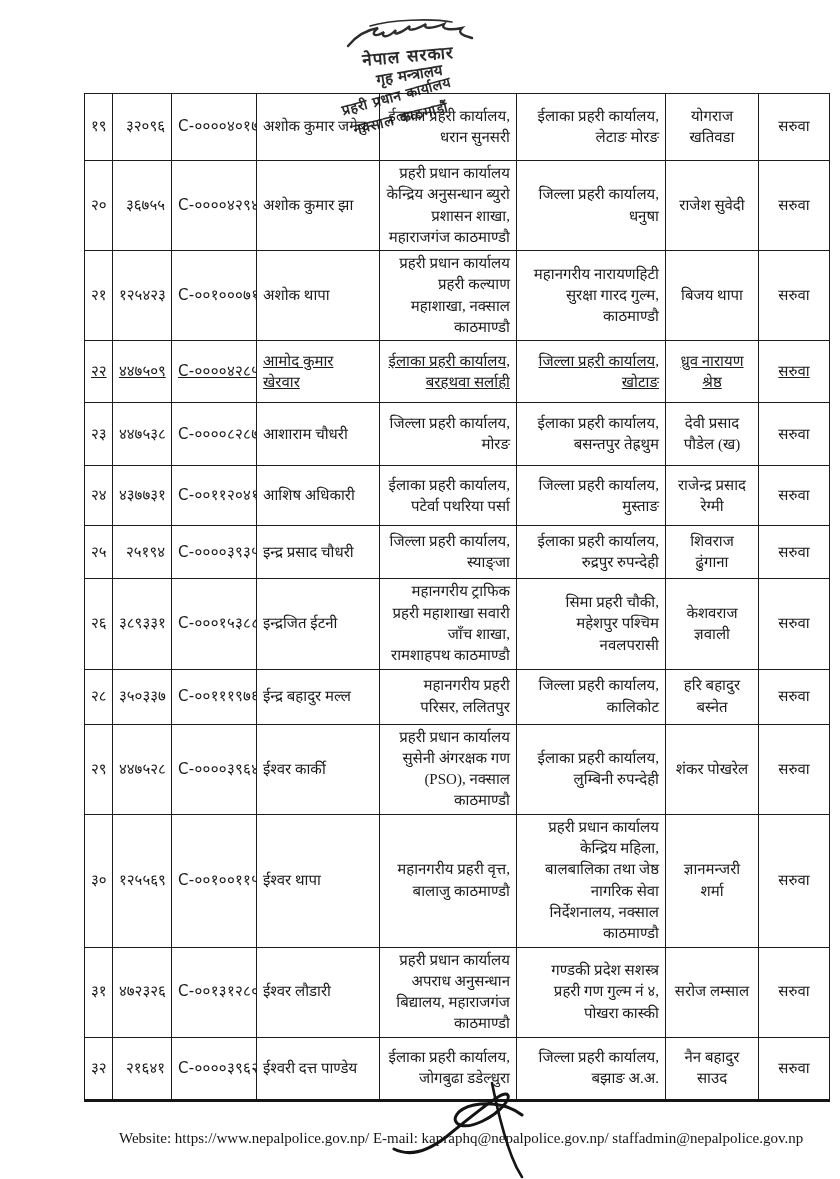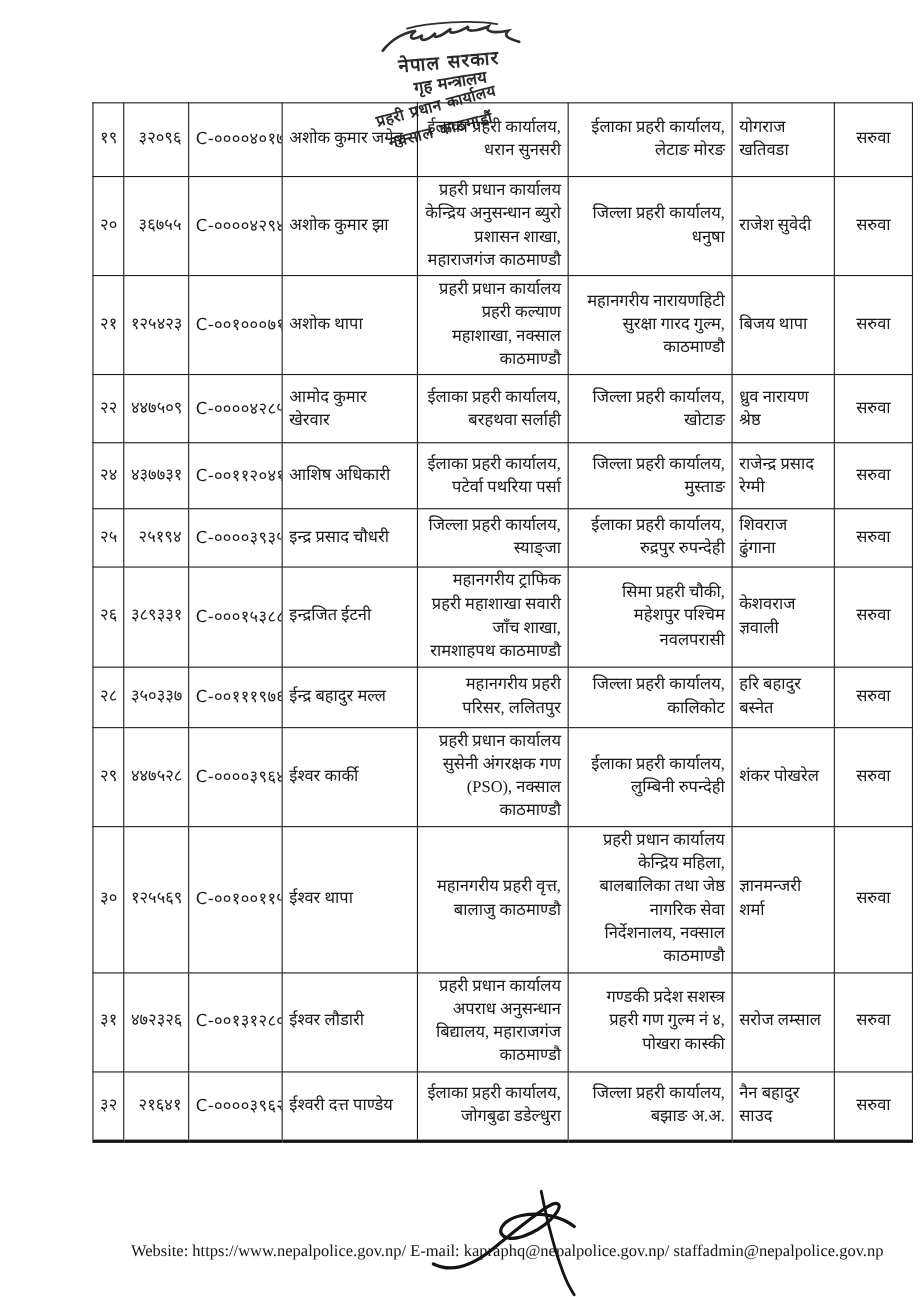--- a/index.html
+++ b/index.html
@@ -21,21 +21,21 @@
                table-layout:fixed;z-index:2;}
   .sheet-table td{border:1.6px solid #1c1c1c;vertical-align:middle;padding:2px 6px;
                   font-size:15px;line-height:1.42;overflow:hidden;}
   .sheet-table tr:last-child td{border-bottom:3px solid #161616;}
   .c-sn{text-align:center;font-size:14px;padding:2px 1px;}
   .c-reg{text-align:right;font-size:12.5px;padding:2px 1px;}
   .c-code{text-align:center;font-size:12.5px;font-family:"DejaVu Sans",sans-serif;
           letter-spacing:.3px;padding:2px 1px;white-space:nowrap;}
   .c-name{text-align:left;padding-left:8px;}
   .c-from,.c-to{text-align:right;padding-left:7px;padding-right:5px;}
-  .c-rec{text-align:left;padding-left:7px;}
+  .c-rec{text-align:center;padding-left:7px;}
   .c-act{text-align:center;padding-left:9px;}
   
   .footer-line{position:absolute;left:119px;top:1130px;font-size:15px;z-index:2;
                font-family:"Liberation Serif",serif;color:#151515;white-space:nowrap;}
   
   .signature{position:absolute;left:380px;top:1045px;z-index:6;pointer-events:none;}
 </style>
 </head>
 <body>
 
@@ -87,28 +87,38 @@
       <tr style="height: 87px;">
         <td class="c-sn">२१</td>
         <td class="c-reg">१२५४२३</td>
         <td class="c-code">C-००१०००७१</td>
         <td class="c-name">अशोक थापा</td>
         <td class="c-from">प्रहरी प्रधान कार्यालय प्रहरी कल्याण महाशाखा, नक्साल काठमाण्डौ</td>
         <td class="c-to">महानगरीय नारायणहिटी सुरक्षा गारद गुल्म, काठमाण्डौ</td>
         <td class="c-rec">बिजय थापा</td>
         <td class="c-act">सरुवा</td>
       </tr>
-      <tr style="height: 62px;">
+      <tr style="height: 62px; text-decoration: underline;">
         <td class="c-sn">२२</td>
         <td class="c-reg">४४७५०९</td>
         <td class="c-code">C-००००४२८५</td>
         <td class="c-name">आमोद कुमार खेरवार</td>
         <td class="c-from">ईलाका प्रहरी कार्यालय, बरहथवा सर्लाही</td>
         <td class="c-to">जिल्ला प्रहरी कार्यालय, खोटाङ</td>
         <td class="c-rec">ध्रुव नारायण श्रेष्ठ</td>
+        <td class="c-act">सरुवा</td>
+      </tr>
+      <tr style="height: 63px;">
+        <td class="c-sn">२३</td>
+        <td class="c-reg">४४७५३८</td>
+        <td class="c-code">C-००००८२८७</td>
+        <td class="c-name">आशाराम चौधरी</td>
+        <td class="c-from">जिल्ला प्रहरी कार्यालय, मोरङ</td>
+        <td class="c-to">ईलाका प्रहरी कार्यालय, बसन्तपुर तेह्रथुम</td>
+        <td class="c-rec">देवी प्रसाद पौडेल (ख)</td>
         <td class="c-act">सरुवा</td>
       </tr>
       <tr style="height: 60px; padding-left: 8px;">
         <td class="c-sn">२४</td>
         <td class="c-reg">४३७७३१</td>
         <td class="c-code">C-००११२०४१</td>
         <td class="c-name">आशिष अधिकारी</td>
         <td class="c-from">ईलाका प्रहरी कार्यालय, पटेर्वा पथरिया पर्सा</td>
         <td class="c-to">जिल्ला प्रहरी कार्यालय, मुस्ताङ</td>
         <td class="c-rec">राजेन्द्र प्रसाद रेग्मी</td>

